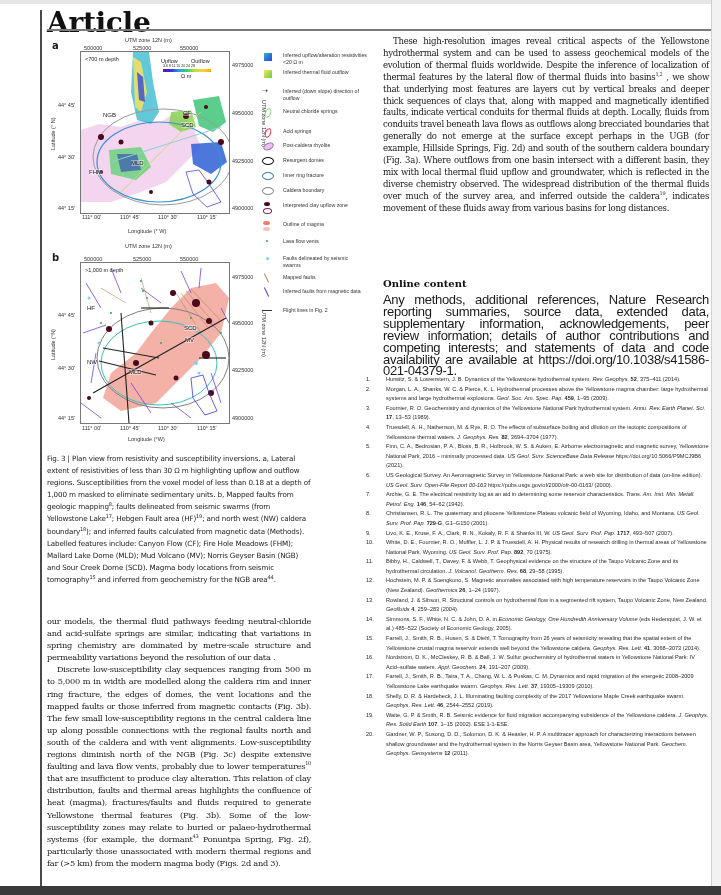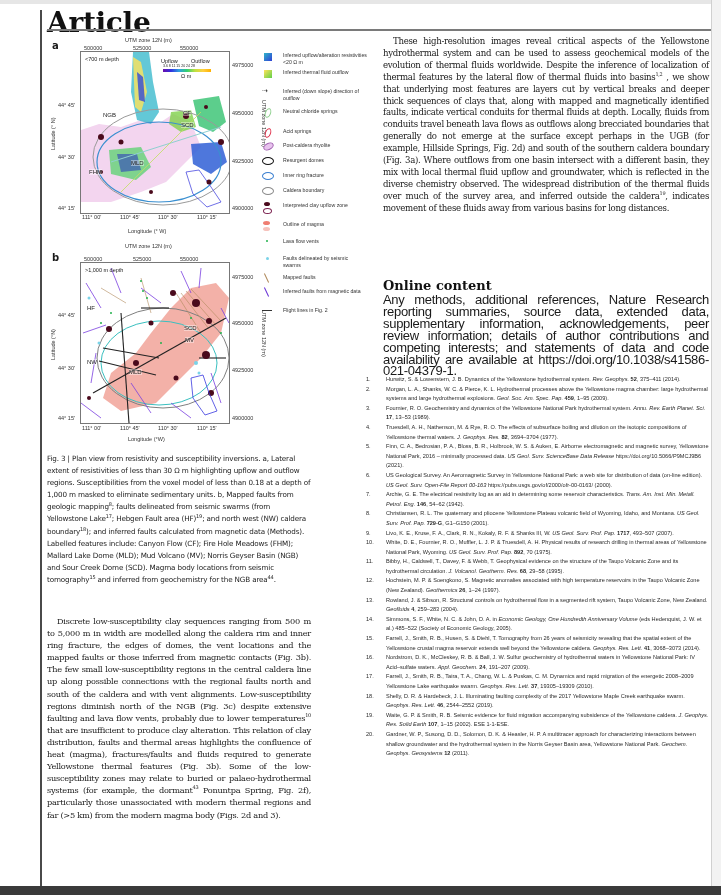--- a/index.html
+++ b/index.html
@@ -48,21 +48,21 @@
   .body-left p { margin:0; }
   .indent { text-indent:10px; }
   .body-right {
     position:absolute; left:383px; top:36px; width:326px;
     font-family:"DejaVu Serif", serif; font-size:8.6px; line-height:11.9px; color:#1a1a1a;
     text-align:justify; letter-spacing:-0.3px;
   }
   .body-right p { margin:0; text-indent:10px; }
   .online-heading {
     position:absolute; left:383px; top:278px; font-family:"DejaVu Serif", serif;
-    font-weight:bold; font-size:13px; color:#111;
+    font-weight:bold; font-size:10px; color:#111;
   }
   .online-text {
     position:absolute; left:383px; top:294px; width:326px;
     font-family:Liberation Sans, sans-serif; font-size:13px; line-height:11.9px; color:#1a1a1a;
     text-align:justify; letter-spacing:-0.3px;
   }
   sup { font-size:5px; line-height:0; vertical-align:super; }
   .refs { position:absolute; left:366px; top:375px; width:344px; }
   .ref {
     position:relative; padding-left:20px;
@@ -343,20 +343,21 @@
       </span>
     <span class="legend-text">Flight lines in Fig. 2</span>
   </div>
 </div>
 
 <div class="caption">
   <b>Fig. 3 | </b><b>Plan view from resistivity and susceptibility inversions.</b><b> a</b><span>, Lateral extent of resistivities of less than 30 Ω m highlighting upflow and outflow regions. Susceptibilities from the voxel model of less than 0.18 at a depth of 1,000 m masked to eliminate sedimentary units. </span><b>b</b><span>, Mapped faults from geologic mapping</span><sup>8</sup><span>; faults delineated from seismic swarms (from Yellowstone Lake</span><sup>17</sup><span>; Hebgen Fault area (HF)</span><sup>19</sup><span>; and north west (NW) caldera boundary</span><sup>18</sup><span>); and inferred faults calculated from magnetic data (Methods). Labelled features include: Canyon Flow (CF); Fire Hole Meadows (FHM); Mallard Lake Dome (MLD); Mud Volcano (MV); Norris Geyser Basin (NGB) and Sour Creek Dome (SCD). Magma body locations from seismic tomography</span><sup>15</sup><span> and inferred from geochemistry for the NGB area</span><sup>44</sup><span>.</span>
 </div>
 
 <div class="body-left">
+  <p>our models, the thermal fluid pathways feeding neutral-chloride and acid-sulfate springs are similar, indicating that variations in spring chemistry are dominated by metre-scale structure and permeability variations beyond the resolution of our data .</p>
   <p class="indent"><span>Discrete low-susceptibility clay sequences ranging from 500 m to 5,000 m in width are modelled along the caldera rim and inner ring fracture, the edges of domes, the vent locations and the mapped faults or those inferred from magnetic contacts (Fig. 3b). The few small low-susceptibility regions in the central caldera line up along possible connections with the regional faults north and south of the caldera and with vent alignments. Low-susceptibility regions diminish north of the NGB (Fig. 3c) despite extensive faulting and lava flow vents, probably due to lower temperatures</span><sup>10</sup><span> that are insufficient to produce clay alteration. This relation of clay distribution, faults and thermal areas highlights the confluence of heat (magma), fractures/faults and fluids required to generate Yellowstone thermal features (Fig. 3b). Some of the low-susceptibility zones may relate to buried or palaeo-hydrothermal systems (for example, the dormant</span><sup>43</sup><span> Ponuntpa Spring, Fig. 2f), particularly those unassociated with modern thermal regions and far (&gt;5 km) from the modern magma body (Figs. 2d and 3).</span></p>
 </div>
 
 <div class="body-right">
   <p><span>These high-resolution images reveal critical aspects of the Yellowstone hydrothermal system and can be used to assess geochemical models of the evolution of thermal fluids worldwide. Despite the inference of localization of thermal features by the lateral flow of thermal fluids into basins</span><sup>1,2</sup><span> , we show that underlying most features are layers cut by vertical breaks and deeper thick sequences of clays that, along with mapped and magnetically identified faults, indicate vertical conduits for thermal fluids at depth. Locally, fluids from conduits travel beneath lava flows as outflows along brecciated boundaries that generally do not emerge at the surface except perhaps in the UGB (for example, Hillside Springs, Fig. 2d) and south of the southern caldera boundary (Fig. 3a). Where outflows from one basin intersect with a different basin, they mix with local thermal fluid upflow and groundwater, which is reflected in the diverse chemistry observed. The widespread distribution of the thermal fluids over much of the survey area, and inferred outside the caldera</span><sup>19</sup><span>, indicates movement of these fluids away from various basins for long distances.</span></p>
 </div>
 
 <div class="online-heading">Online content</div>
 <div class="online-text">Any methods, additional references, Nature Research reporting summaries, source data, extended data, supplementary information, acknowledgements, peer review information; details of author contributions and competing interests; and statements of data and code availability are available at https://doi.org/10.1038/s41586-021-04379-1.</div>
 

